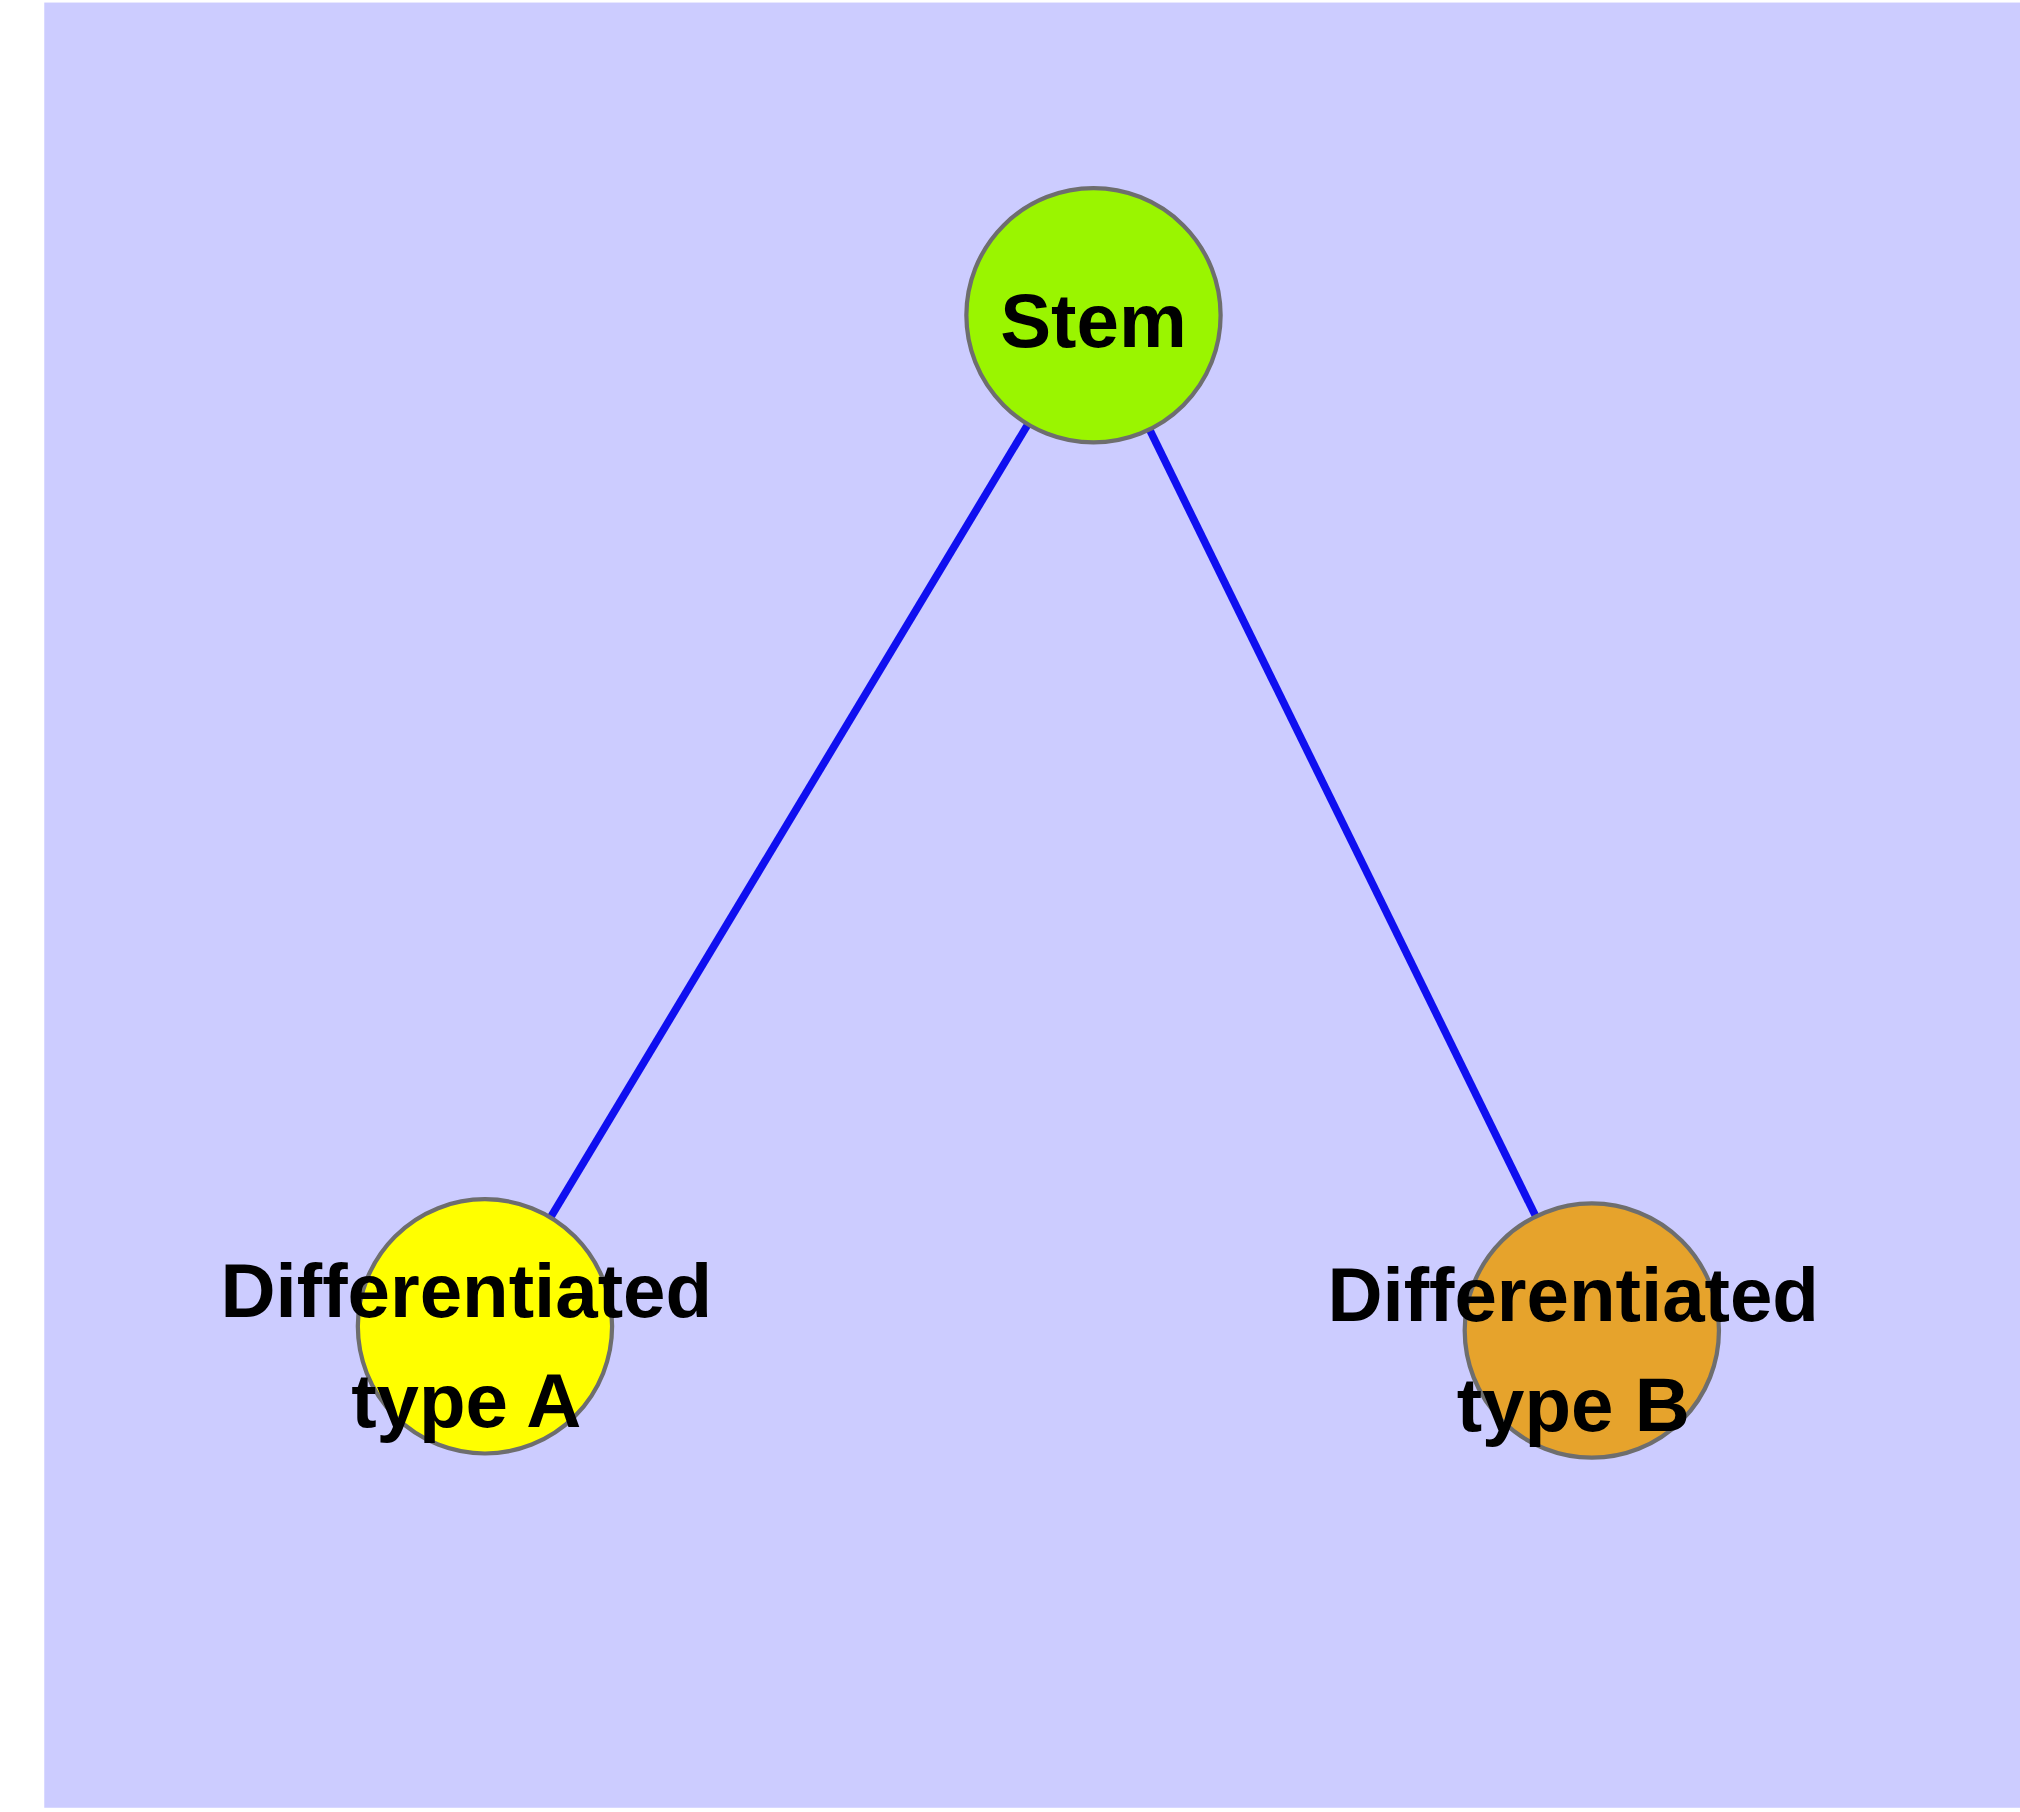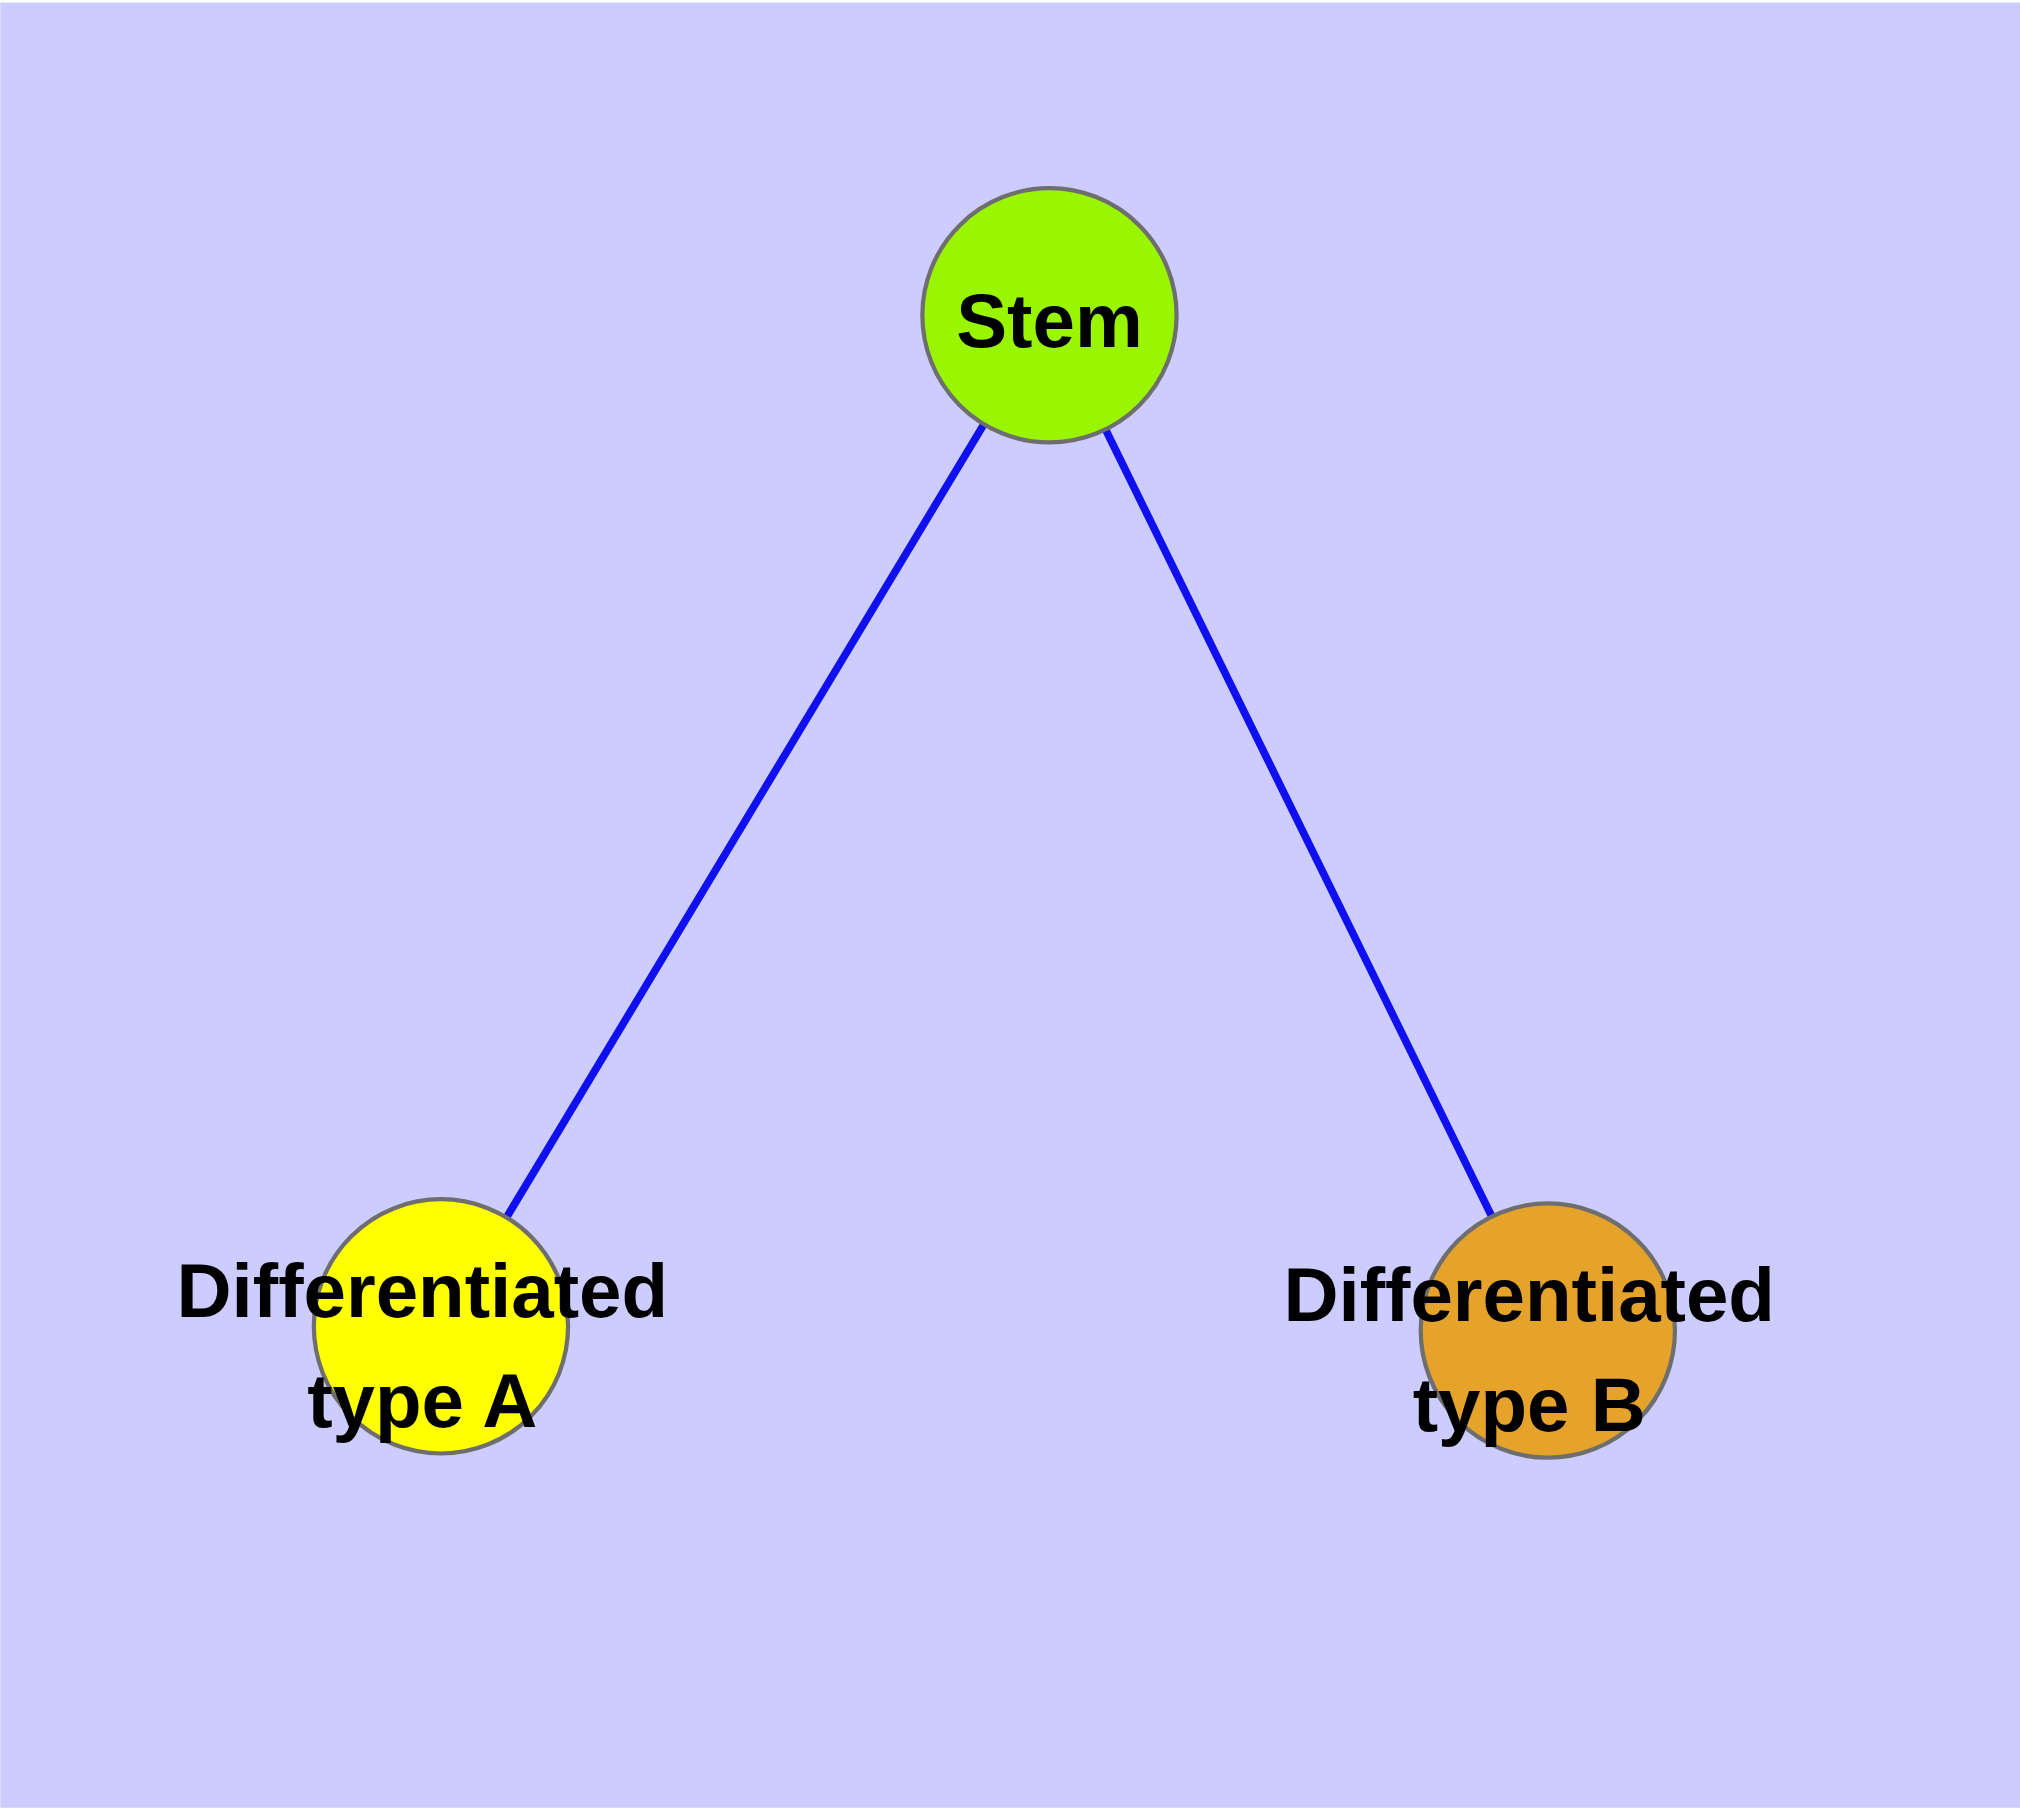--- a/index.html
+++ b/index.html
@@ -5,20 +5,21 @@
   html, body {
     margin: 0;
     padding: 0;
     background: #ffffff;
   }
   .diagram-wrap {
     width: 1658px;
     height: 1812px;
     position: relative;
     font-family: "Liberation Sans", sans-serif;
+    padding-left: 44px;
   }
   svg[data-name="diagram-canvas"] {
     display: block;
     width: 2021px;
     height: 1812px;
   }
   svg text {
     font-family: "Liberation Sans", "DejaVu Sans", sans-serif;
     font-weight: bold;
   }

